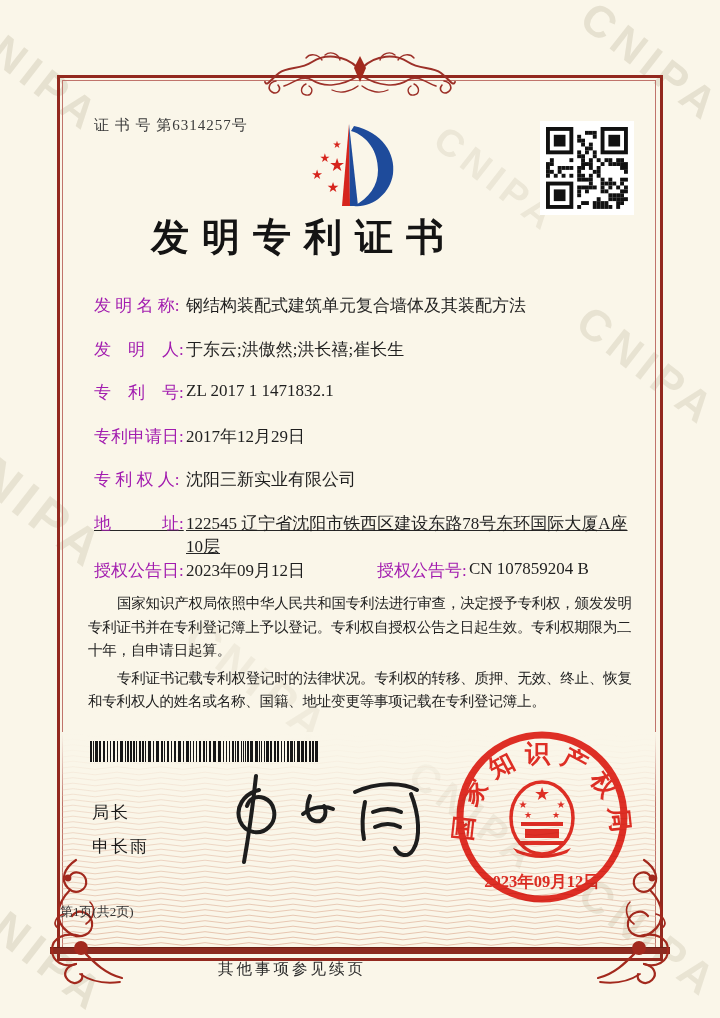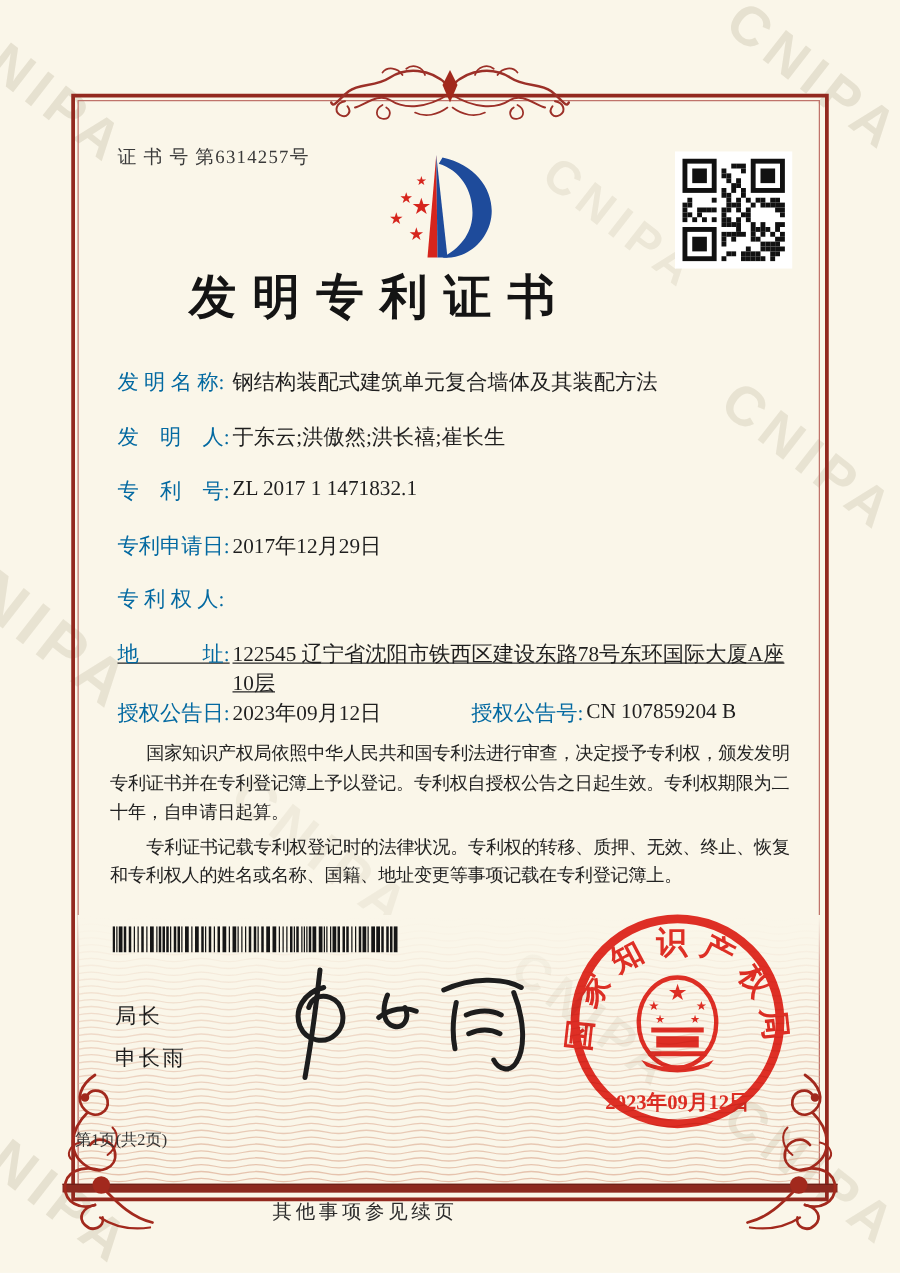--- a/index.html
+++ b/index.html
@@ -19,21 +19,21 @@
   #wave-fade{left:62px;top:732px;width:594px;height:70px;
              background:linear-gradient(#faf6e9 0%,rgba(250,246,233,0) 100%);}
   
   #certno{left:94px;top:116px;font-size:15px;letter-spacing:1px;color:#3a3a3a;}
   #title{left:0;top:212px;width:595px;text-align:center;font-size:38px;font-weight:700;
          letter-spacing:13px;color:#141414;text-indent:13px;}
   
   #fields{left:94px;top:294px;width:545px;font-size:17px;}
   .frow{height:43.5px;display:flex;align-items:flex-start;}
   .frow.addr{height:47px;text-decoration:underline;}
-  .flabel{display:inline-block;min-width:92px;white-space:pre;color:#0369a1;}
+  .flabel{display:inline-block;min-width:92px;white-space:pre;color:#a21caf;}
   .fvalue{display:inline-block;color:#1f1f1f;}
   .fvalue.wrapv{width:448px;line-height:23px;}
   .pair2{margin-left:72px;display:inline-flex;}
   
   #paras{left:88px;top:592px;width:544px;font-size:14.5px;line-height:23.5px;
          letter-spacing:-0.2px;color:#222;}
   #paras p{margin:0 0 4px 0;text-indent:2em;}
   
   #barcode{left:90px;top:741px;}
   #signer-title{left:92px;top:801px;font-size:17px;letter-spacing:2px;
@@ -317,20 +317,21 @@
     <div class="frow">
       <span class="flabel">专　利　号:</span>
       <span class="fvalue">ZL 2017 1 1471832.1</span>
     </div>
     <div class="frow">
       <span class="flabel">专利申请日:</span>
       <span class="fvalue">2017年12月29日</span>
     </div>
     <div class="frow">
       <span class="flabel">专 利 权 人:</span>
+      <span class="fvalue">沈阳三新实业有限公司</span>
     </div>
     <div class="frow addr">
       <span class="flabel">地　　　址:</span>
       <span class="fvalue wrapv">122545 辽宁省沈阳市铁西区建设东路78号东环国际大厦A座10层</span>
     </div>
     <div class="frow">
       <span class="flabel">授权公告日:</span>
       <span class="fvalue">2023年09月12日</span>
       <span class="pair2">
         <span class="flabel">授权公告号:</span>

